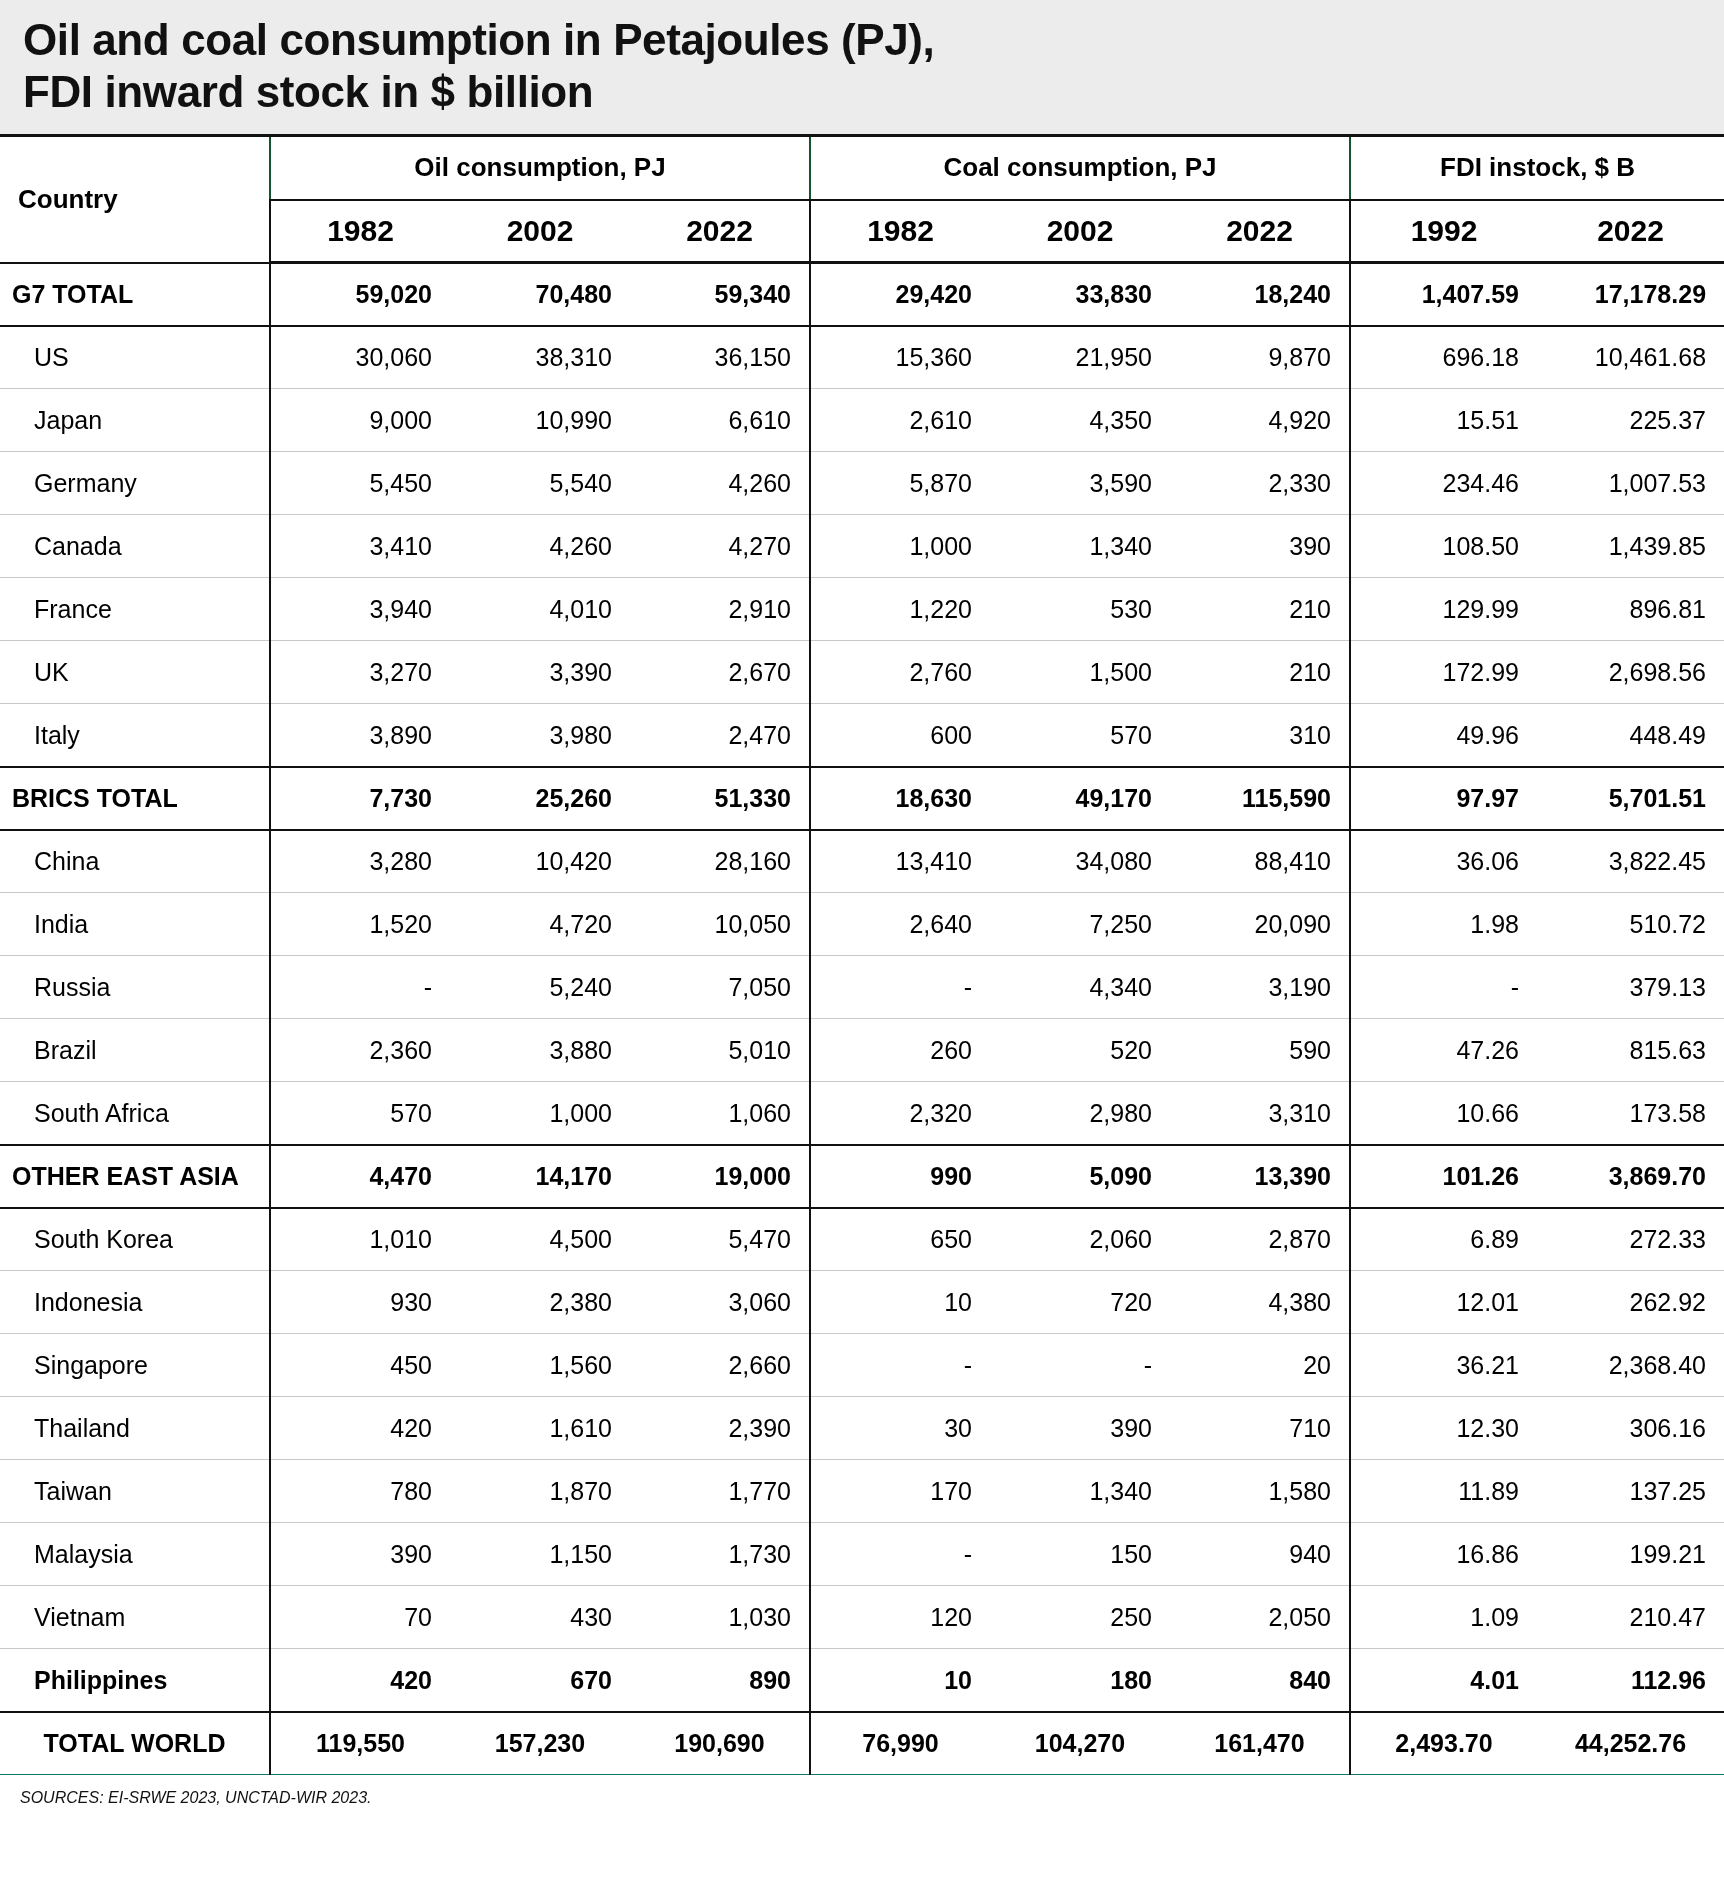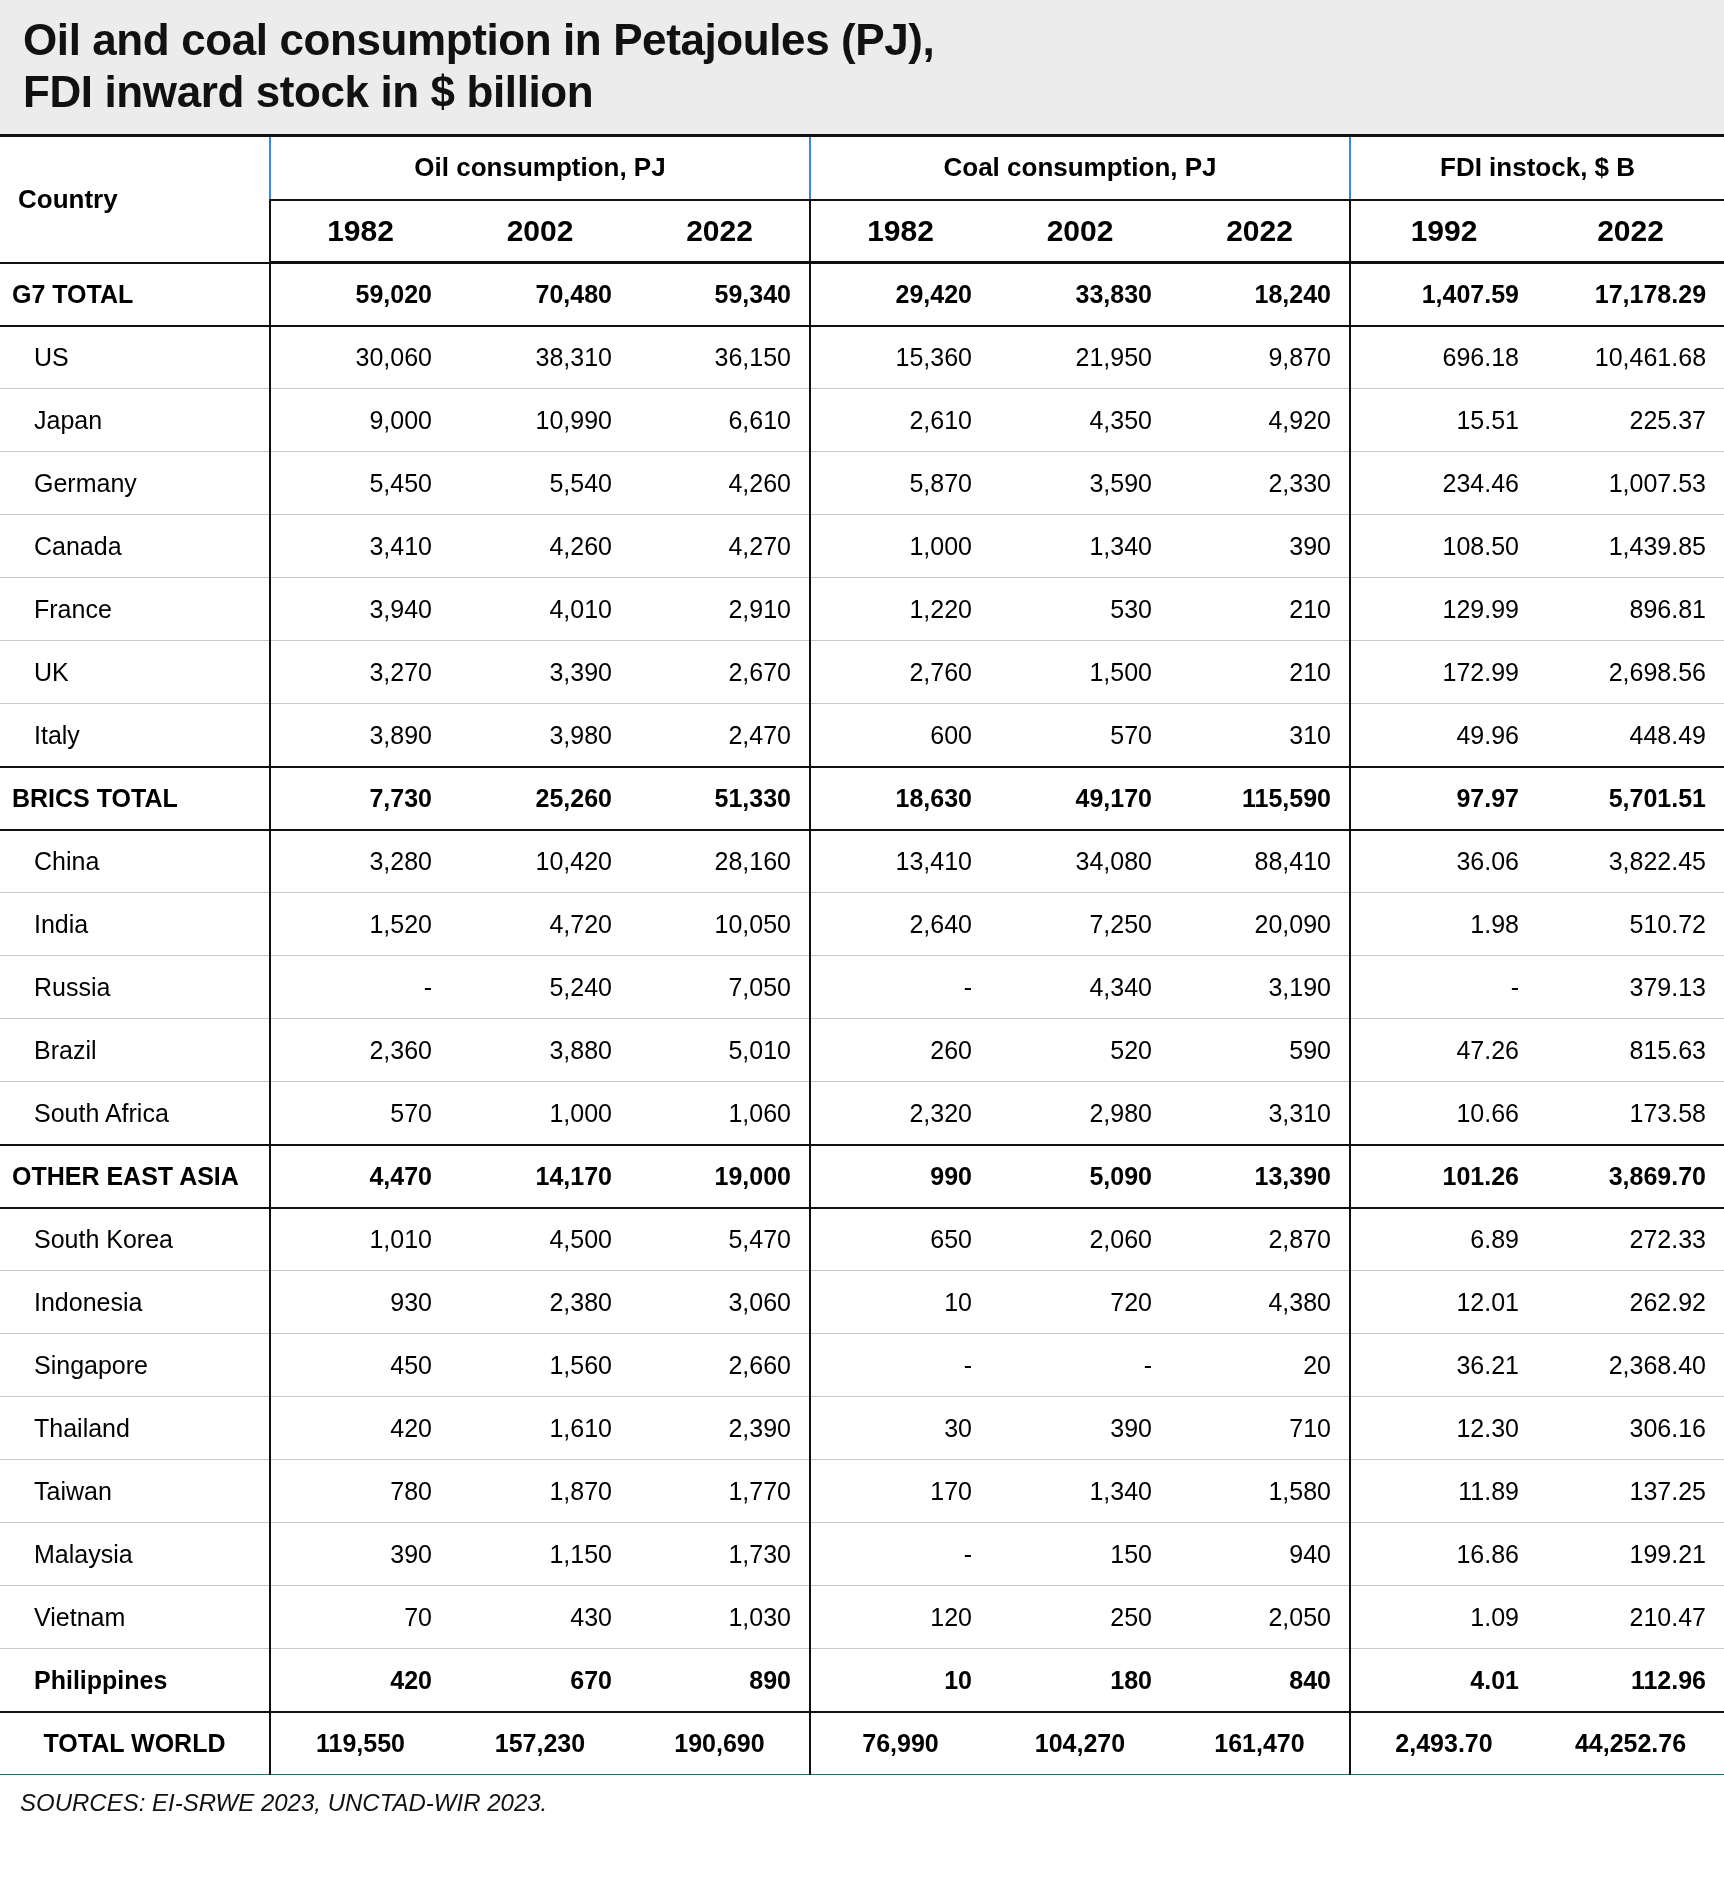--- a/index.html
+++ b/index.html
@@ -50,21 +50,21 @@
     font-weight: bold;
     font-size: 26px;
     text-align: center;
     border-bottom: 2px solid #111111;
     border-top: 0;
   }
   .grp-head th.country-head {
     text-align: left;
     border-bottom: 2px solid #111111;
   }
-  .grp-head th.sep-left { border-left: 2px solid #3b82f6; text-align: center; }
+  .grp-head th.sep-left { border-left: 2px solid #14532d; text-align: center; }
 
   .yr-head th {
     font-weight: bold;
     font-size: 30px;
     text-align: center;
     border-bottom: 3px solid #111111;
   }
   .yr-head th.sep-left { border-left: 2px solid #111111; }
 
   td.label {
@@ -93,21 +93,21 @@
   tr.total td {
     font-weight: bold;
     border-top: 2px solid #111111;
     border-bottom: 1px solid #0f766e;
     text-align: center;
   }
   tr.total td.label { padding-left: 18px; }
 
   .sources {
     font-style: italic;
-    font-size: 24px;
+    font-size: 16px;
     padding: 14px 20px 16px 20px;
     color: #111111;
   }
 </style>
 </head>
 <body>
 
 <div class="sheet">
 
   <div class="title-block">

